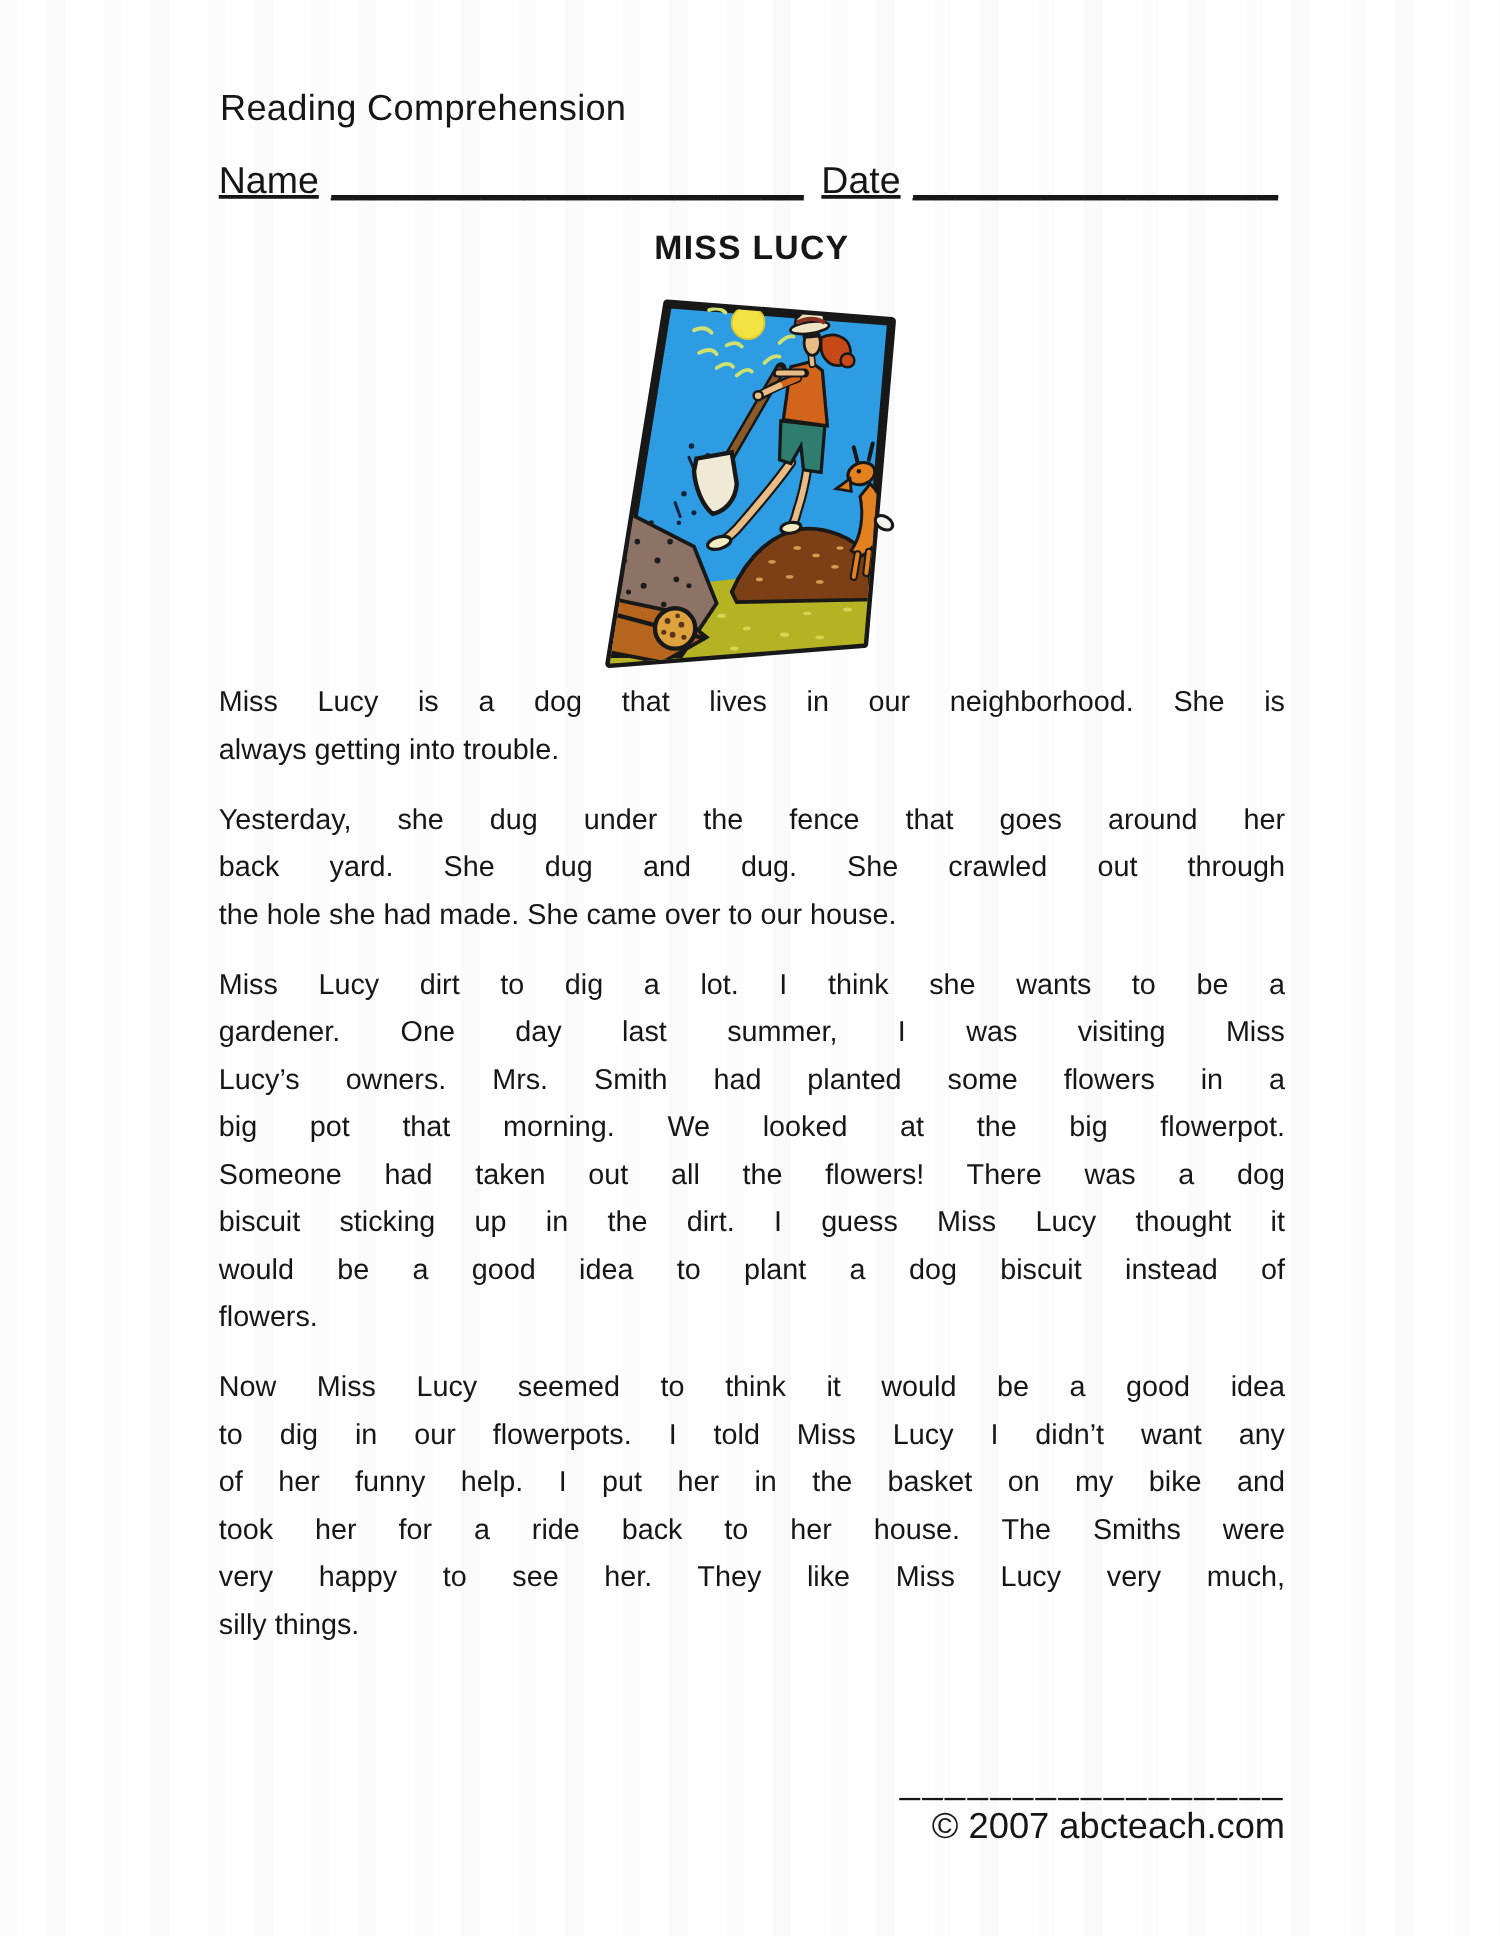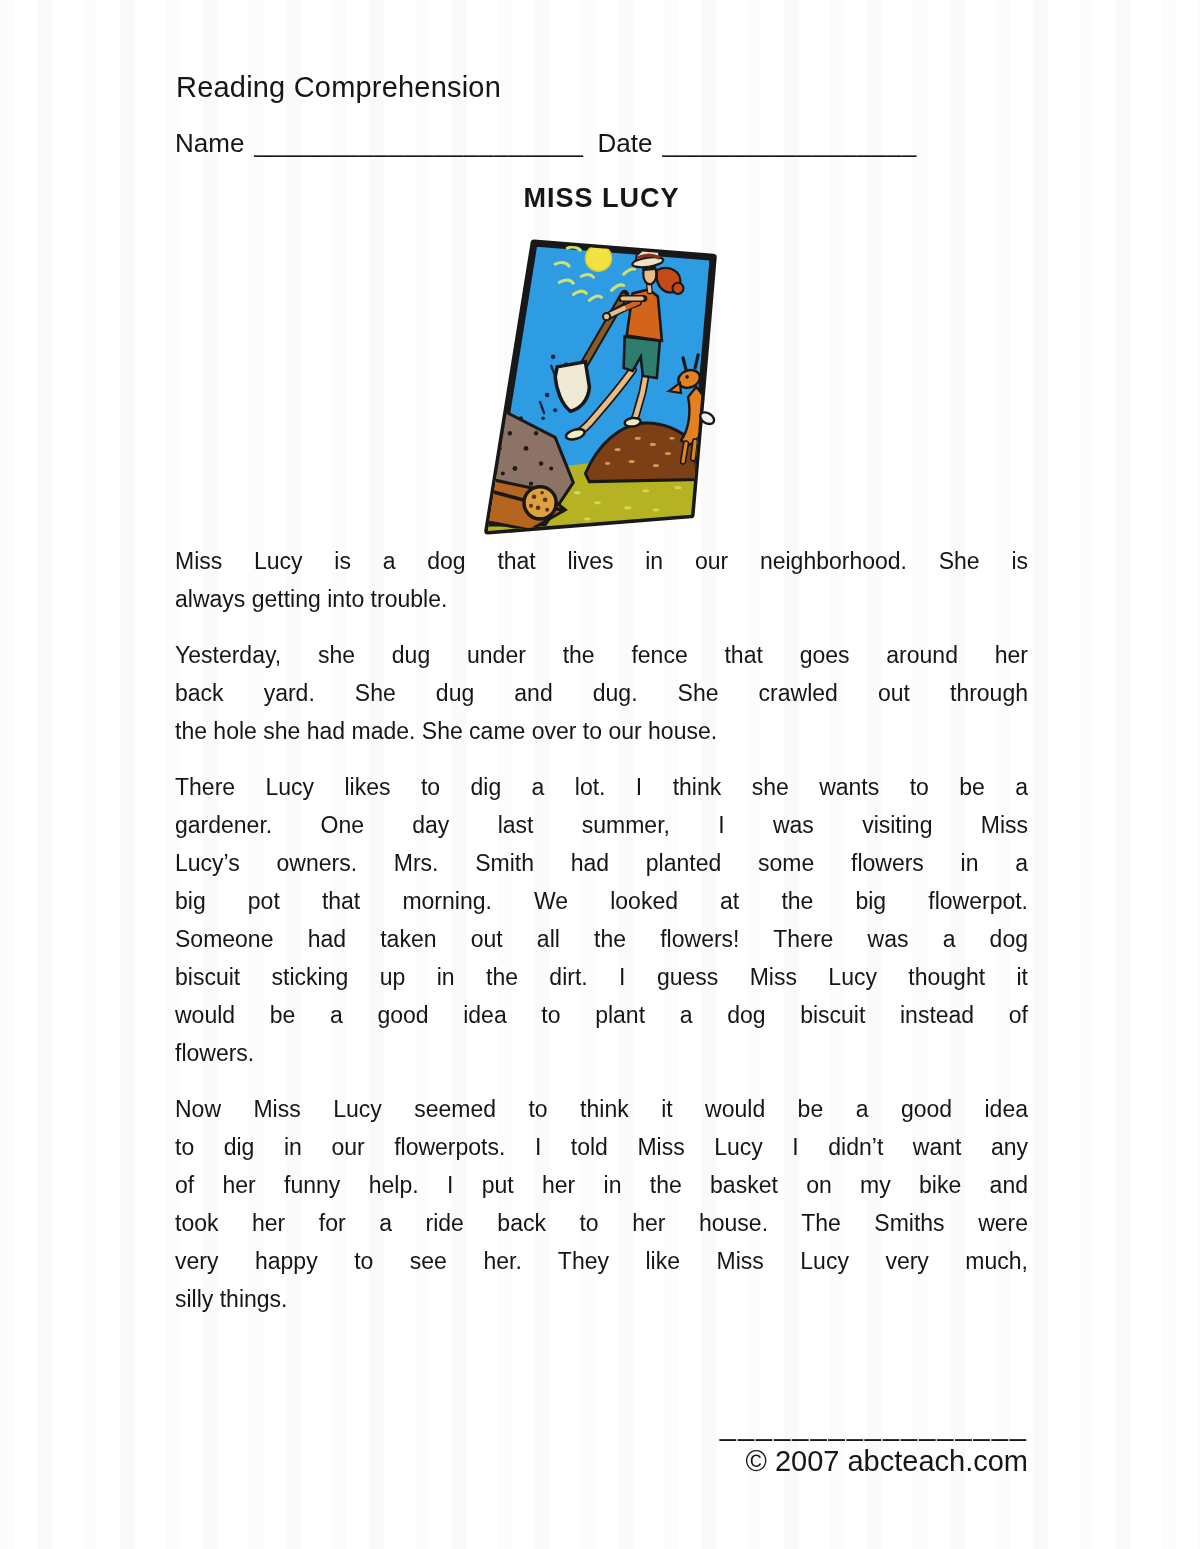--- a/index.html
+++ b/index.html
@@ -20,21 +20,21 @@
       rgba(0,0,0,0.018) 37px 52px, rgba(0,0,0,0) 52px 83px);
     pointer-events:none;
   }
 
   .header-label {
     position:absolute; left:176px; top:71px;
     font-size:29px; letter-spacing:0.2px;
   }
   .name-row {
     position:absolute; left:175px; top:128px;
-    font-size:26px; white-space:nowrap;
+    font-size:30px; white-space:nowrap;text-decoration:underline;
   }
   .name-row .lbl { margin-right:10px; }
   .name-row .blank { letter-spacing:0.5px; }
   .name-row .date-lbl { margin-left:14px; margin-right:10px; }
 
   .page-title {
     position:absolute; left:175px; top:183px; width:853px;
     text-align:center;
     font-size:27px; font-weight:bold; letter-spacing:1px;
   }
@@ -229,21 +229,21 @@
     <div class="para">
       <div class="line">Miss Lucy is a dog that lives in our neighborhood. She is</div>
       <div class="line last">always getting into trouble.</div>
     </div>
     <div class="para">
       <div class="line">Yesterday, she dug under the fence that goes around her</div>
       <div class="line">back yard. She dug and dug. She crawled out through</div>
       <div class="line last">the hole she had made. She came over to our house.</div>
     </div>
     <div class="para">
-      <div class="line">There Lucy likes to dig a lot. I think she wants to be a</div>
+      <div class="line">Miss Lucy dirt to dig a lot. I think she wants to be a</div>
       <div class="line">gardener. One day last summer, I was visiting Miss</div>
       <div class="line">Lucy’s owners. Mrs. Smith had planted some flowers in a</div>
       <div class="line">big pot that morning. We looked at the big flowerpot.</div>
       <div class="line">Someone had taken out all the flowers! There was a dog</div>
       <div class="line">biscuit sticking up in the dirt. I guess Miss Lucy thought it</div>
       <div class="line">would be a good idea to plant a dog biscuit instead of</div>
       <div class="line last">flowers.</div>
     </div>
     <div class="para">
       <div class="line">Now Miss Lucy seemed to think it would be a good idea</div>

